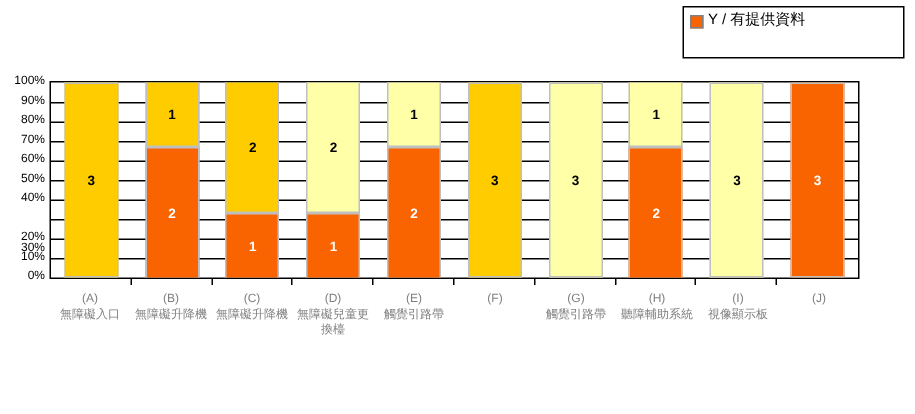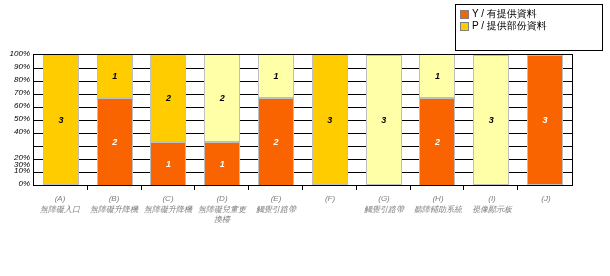--- a/index.html
+++ b/index.html
@@ -45,21 +45,20 @@
     color: #000000;
   }
 
   
   #chart {
     position: absolute;
     left: 0px;
     top: 50px;
     width: 604px;
     height: 226px;
-    font-style: italic;
   }
 
   
   #ylabels {
     position: absolute;
     left: 0px;
     top: 4px;
     width: 30px;
     height: 132px;
   }
@@ -171,24 +170,20 @@
     word-break: break-all;
   }
 </style>
 </head>
 <body>
 
 <div id="legend">
   <div class="legend-row">
     <span class="legend-swatch" style="background: rgb(250, 100, 0);"></span>
     <span class="legend-text">Y / 有提供資料</span>
-  </div>
-  <div class="legend-row">
-    <span class="legend-swatch" style="background: rgb(255, 204, 0);"></span>
-    <span class="legend-text">P / 提供部份資料</span>
   </div>
 </div>
 
 <div id="chart">
 
   <div id="ylabels">
       <div class="ytick" style="top: 0px;">100%</div>
       <div class="ytick" style="top: 13px; padding-left: 11px;">90%</div>
       <div class="ytick" style="top: 26px;">80%</div>
       <div class="ytick" style="top: 39px;">70%</div>

